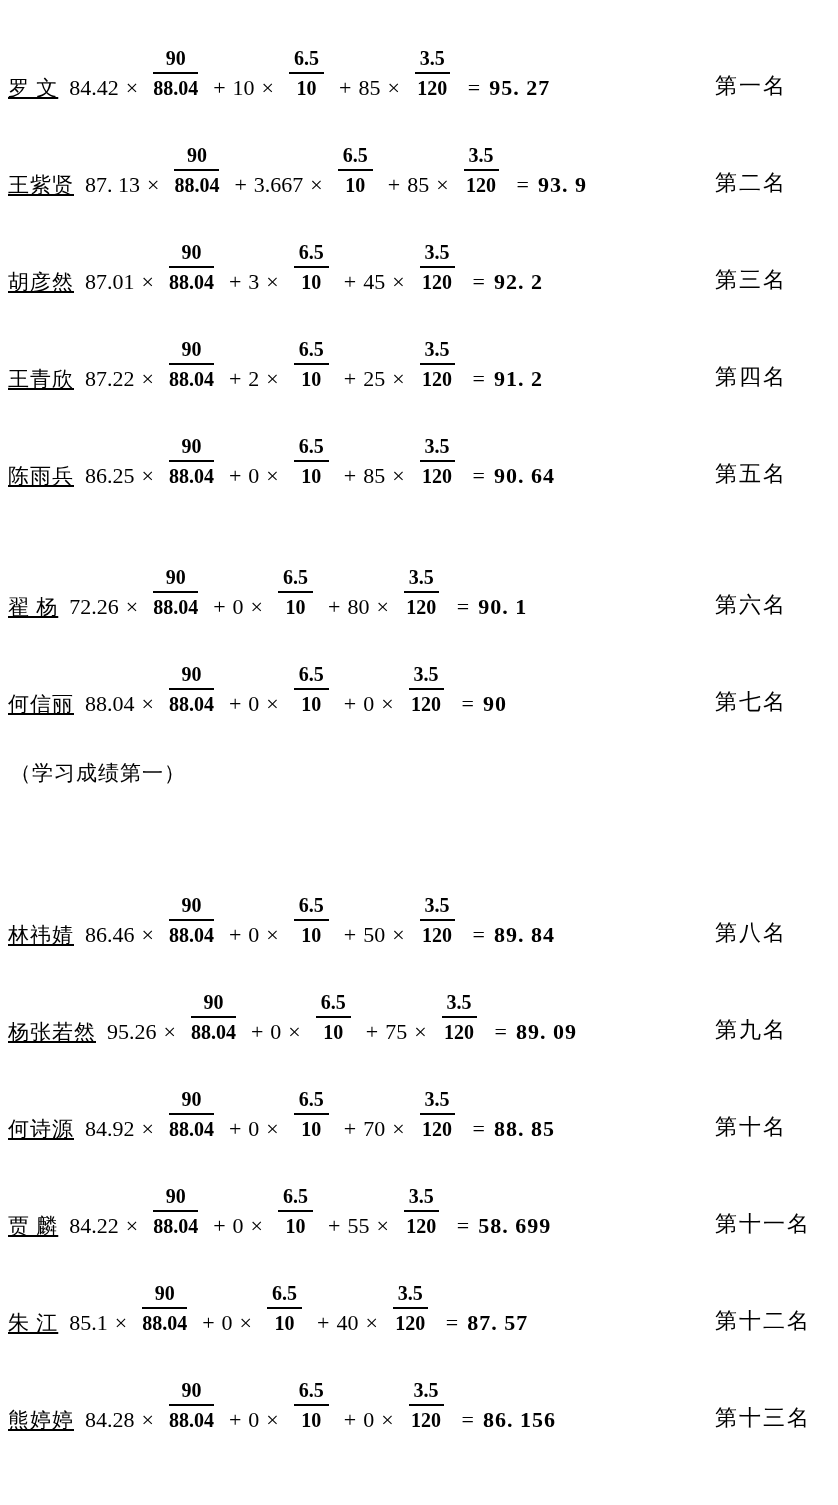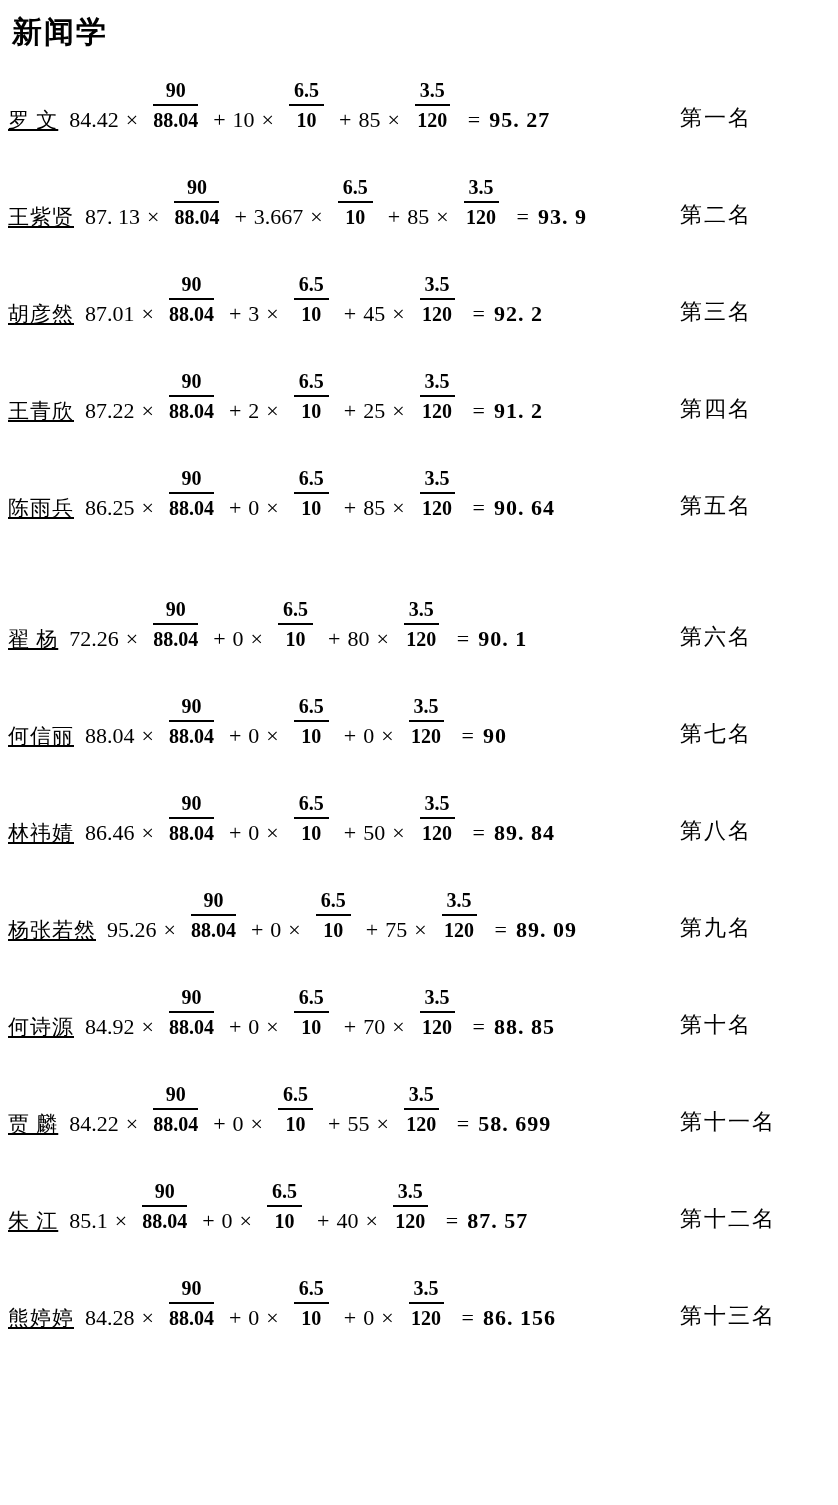--- a/index.html
+++ b/index.html
@@ -28,33 +28,32 @@
   .op.eq{margin-left:6px;}
   .frac{
     display:inline-block;text-align:center;
     font-weight:bold;font-size:20px;line-height:25px;
     margin:0 8px;vertical-align:baseline;
   }
   .fnum{display:block;border-bottom:2px solid #000;padding:0 5px 1px;}
   .fden{display:block;padding-top:2px;}
   .result{letter-spacing:1px;margin-left:2px;font-weight:bold;}
   .rank{
-    position:absolute;left:672px;bottom:1px;
+    position:absolute;left:707px;bottom:1px;
     font-size:22px;letter-spacing:2px;
   }
   .note{
     font-size:21px;letter-spacing:1px;
     margin:6px 0 106px 2px;
   }
 </style>
 </head>
 <body>
 
 <div class="doc">
-  <h1 class="title">新闻学</h1>
 
   <div class="rows rows-a">
   <div class="row">
     <span class="name">罗 文</span>
     <span class="val">84.42</span>
     <span class="op">×</span>
     <span class="frac">
       <span class="fnum">90</span>
       <span class="fden">88.04</span>
     </span>
@@ -233,20 +232,21 @@
     <span class="frac">
       <span class="fnum">3.5</span>
       <span class="fden">120</span>
     </span>
     <span class="op eq">=</span>
     <span class="val result">90</span>
     <span class="rank">第七名</span>
   </div>
 </div>
 
+  <div class="note">（学习成绩第一）</div>
 
   <div class="rows rows-b">
   <div class="row">
     <span class="name">林祎婧</span>
     <span class="val">86.46</span>
     <span class="op">×</span>
     <span class="frac">
       <span class="fnum">90</span>
       <span class="fden">88.04</span>
     </span>

